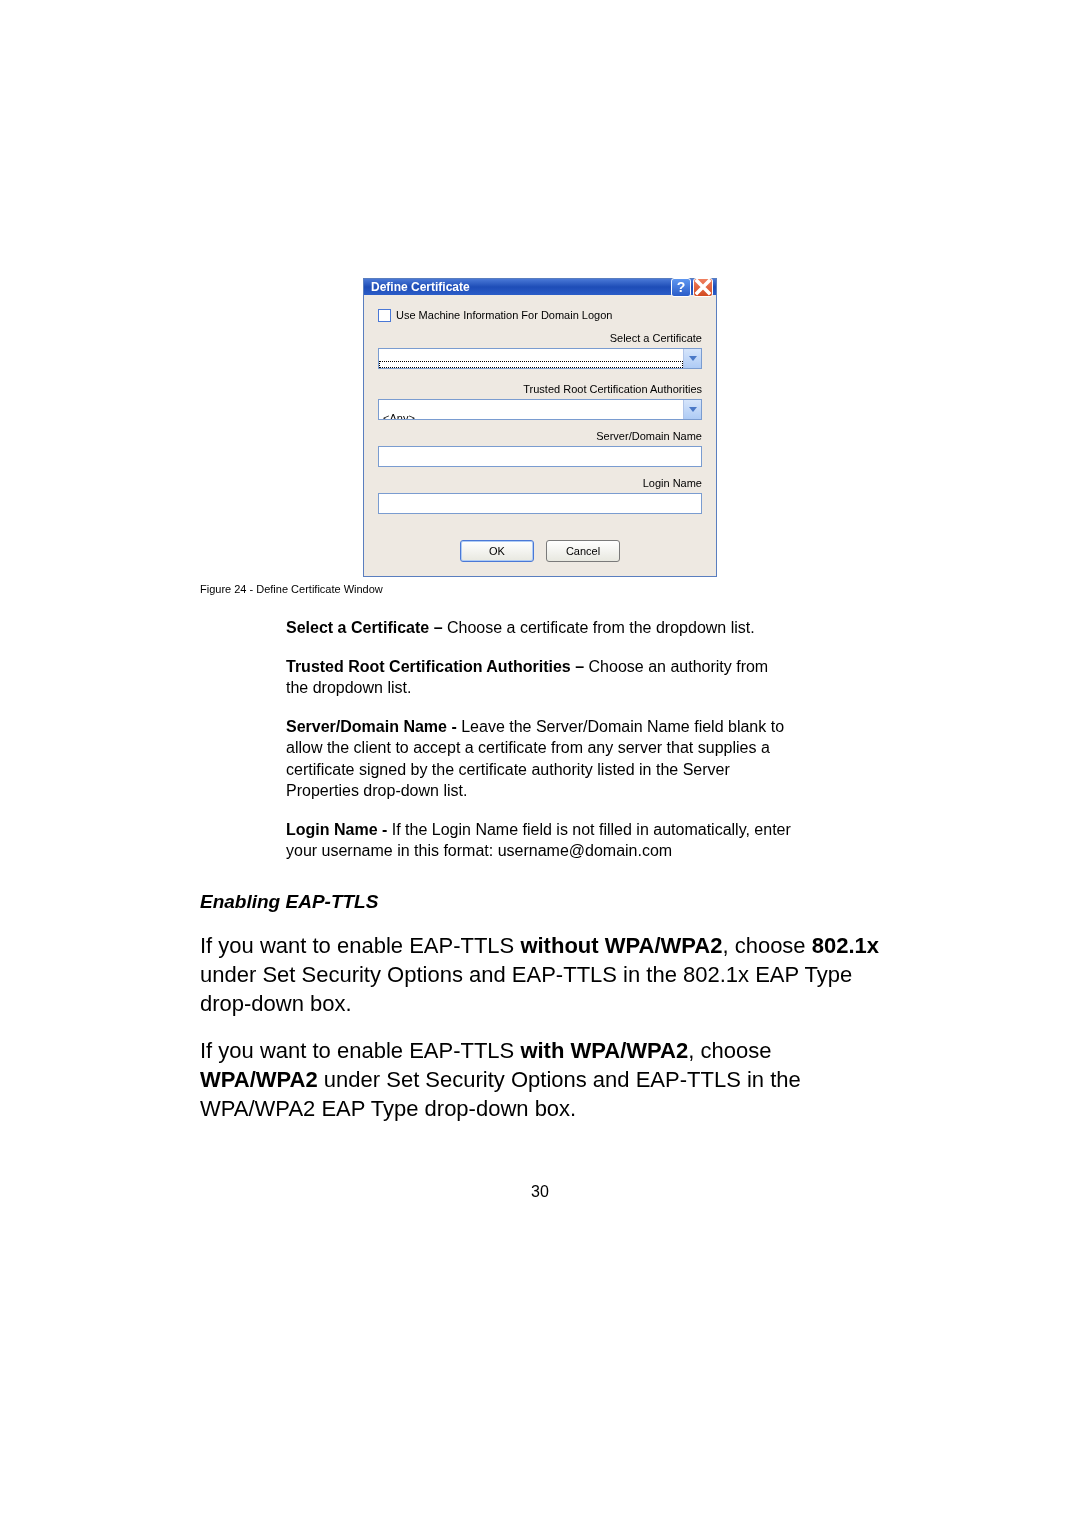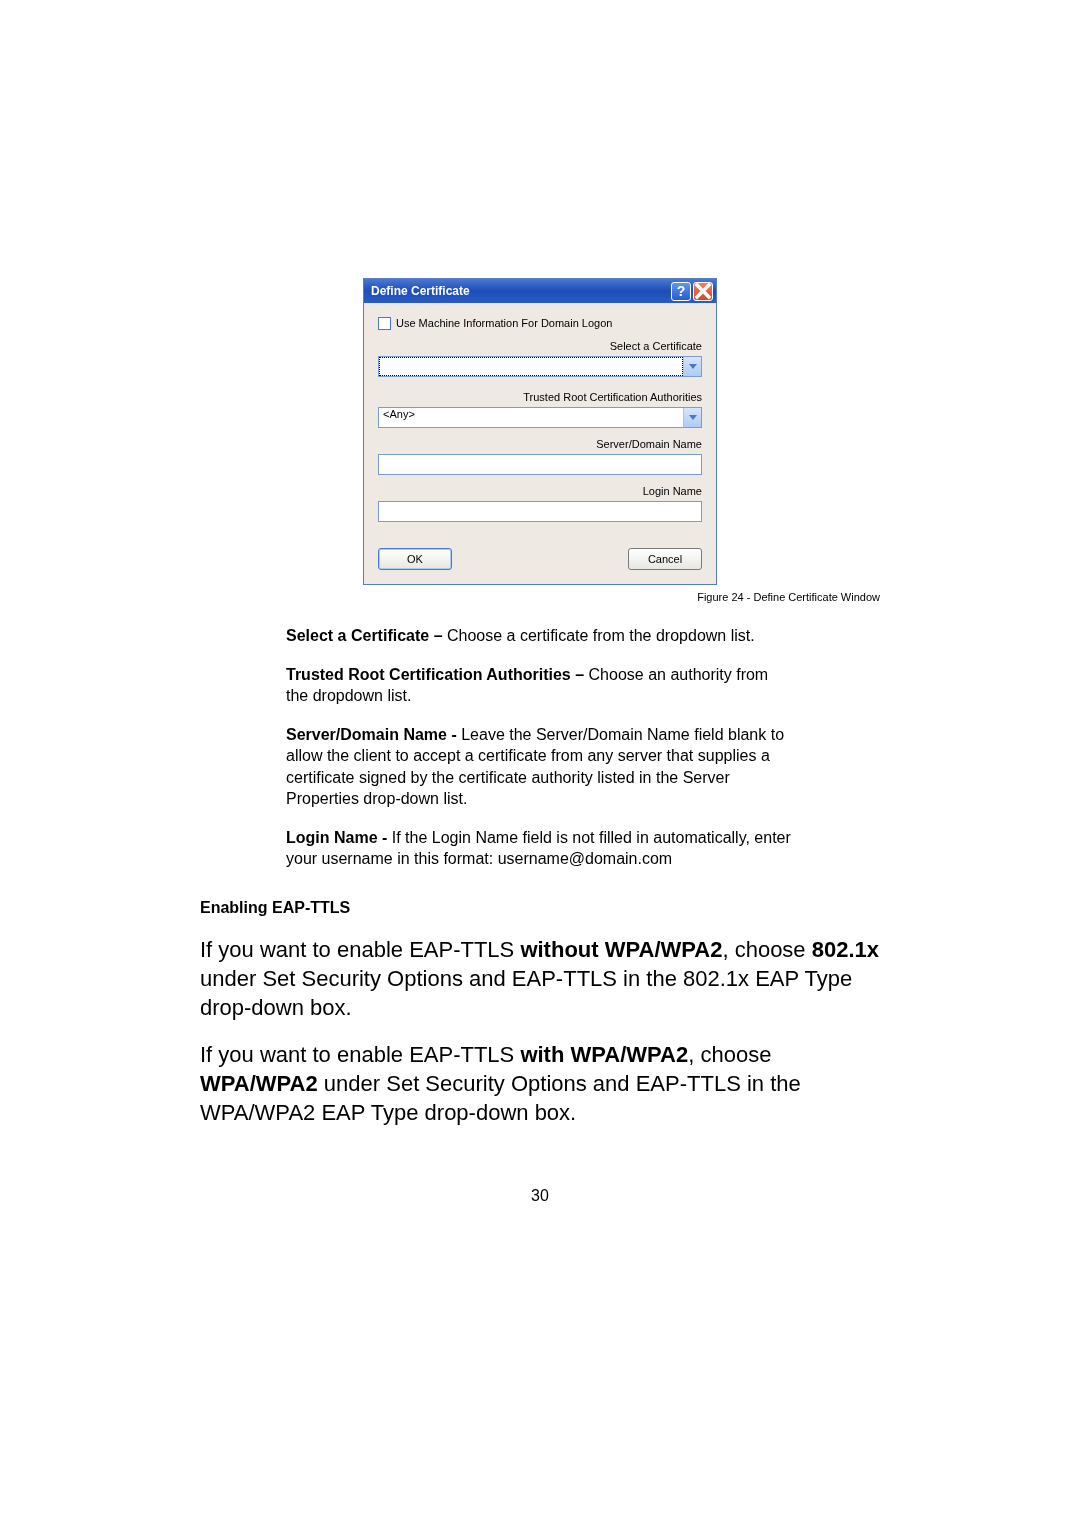--- a/index.html
+++ b/index.html
@@ -21,21 +21,21 @@
     width: 352px;
     margin: 0 auto;
     border: 1px solid #5a7ebf;
     background: #eee9e2;
     font-family: Tahoma, Arial, sans-serif;
     font-size: 11px;
     color: #000;
     box-shadow: 0 0 0 0;
   }
   .titlebar {
-    height: 24px;
+    height: 16px;
     background: linear-gradient(to bottom, #4a78d6 0%, #1e4db7 50%, #2a5cc8 100%);
     display: flex;
     align-items: center;
     padding: 0 3px 0 7px;
     color: #fff;
     font-weight: bold;
     font-size: 12px;
   }
   .titlebar .title-text { flex: 1; }
   .titlebar .tbtn {
@@ -89,41 +89,42 @@
     outline: 1px dotted #000;
     outline-offset: -1px;
     background: #fff;
   }
   .combo-txt {
     flex: 1;
     padding: 0 4px;
     font-size: 11px;
     white-space: nowrap;
     overflow: hidden;
+    margin-top: 12px;
   }
   .combo-arrow {
     width: 17px;
     background: linear-gradient(to bottom, #d6e5fb, #aecbf5);
     border-left: 1px solid #b0c4e8;
     display: flex;
     align-items: center;
     justify-content: center;
   }
   .combo-arrow svg { width: 8px; height: 6px; }
   .txt-input {
     height: 21px;
     border: 1px solid #7a9cd0;
     background: #fff;
     box-sizing: border-box;
     padding: 2px 4px;
     font-size: 11px;
   }
   .btn-row {
     display: flex;
-    justify-content: space-between;
+    justify-content: center;
     gap: 12px;
     margin-top: 26px;
     margin-bottom: 4px;
   }
   .winbtn {
     width: 74px;
     height: 22px;
     border: 1px solid #7a7a7a;
     border-radius: 3px;
     background: linear-gradient(to bottom, #fff, #e8e8e0);
@@ -131,39 +132,40 @@
     display: flex;
     align-items: center;
     justify-content: center;
     box-sizing: border-box;
   }
   .winbtn.default {
     border: 1px solid #4a78d6;
     box-shadow: 0 0 0 1px #aecbf5 inset;
   }
   .caption {
-    text-align: right;
+    text-align: left;
     font-size: 11px;
     margin: 6px 0 22px 0;
   }
   .body-text {
     font-size: 16px;
     line-height: 1.32;
     margin: 0 0 18px 0;
     padding: 0 86px 0 86px;
   }
   .body-wide {
     font-size: 22px;
     line-height: 1.32;
     margin: 0 0 18px 0;
   }
   .heading {
-    font-size: 16px;
+    font-size: 19px;
     font-weight: bold;
     margin: 30px 0 18px 0;
+    font-style: italic;
   }
   .footer-num {
     text-align: center;
     font-size: 16px;
     margin-top: 60px;
   }
   b { font-weight: bold; }
 </style>
 </head>
 <body>

